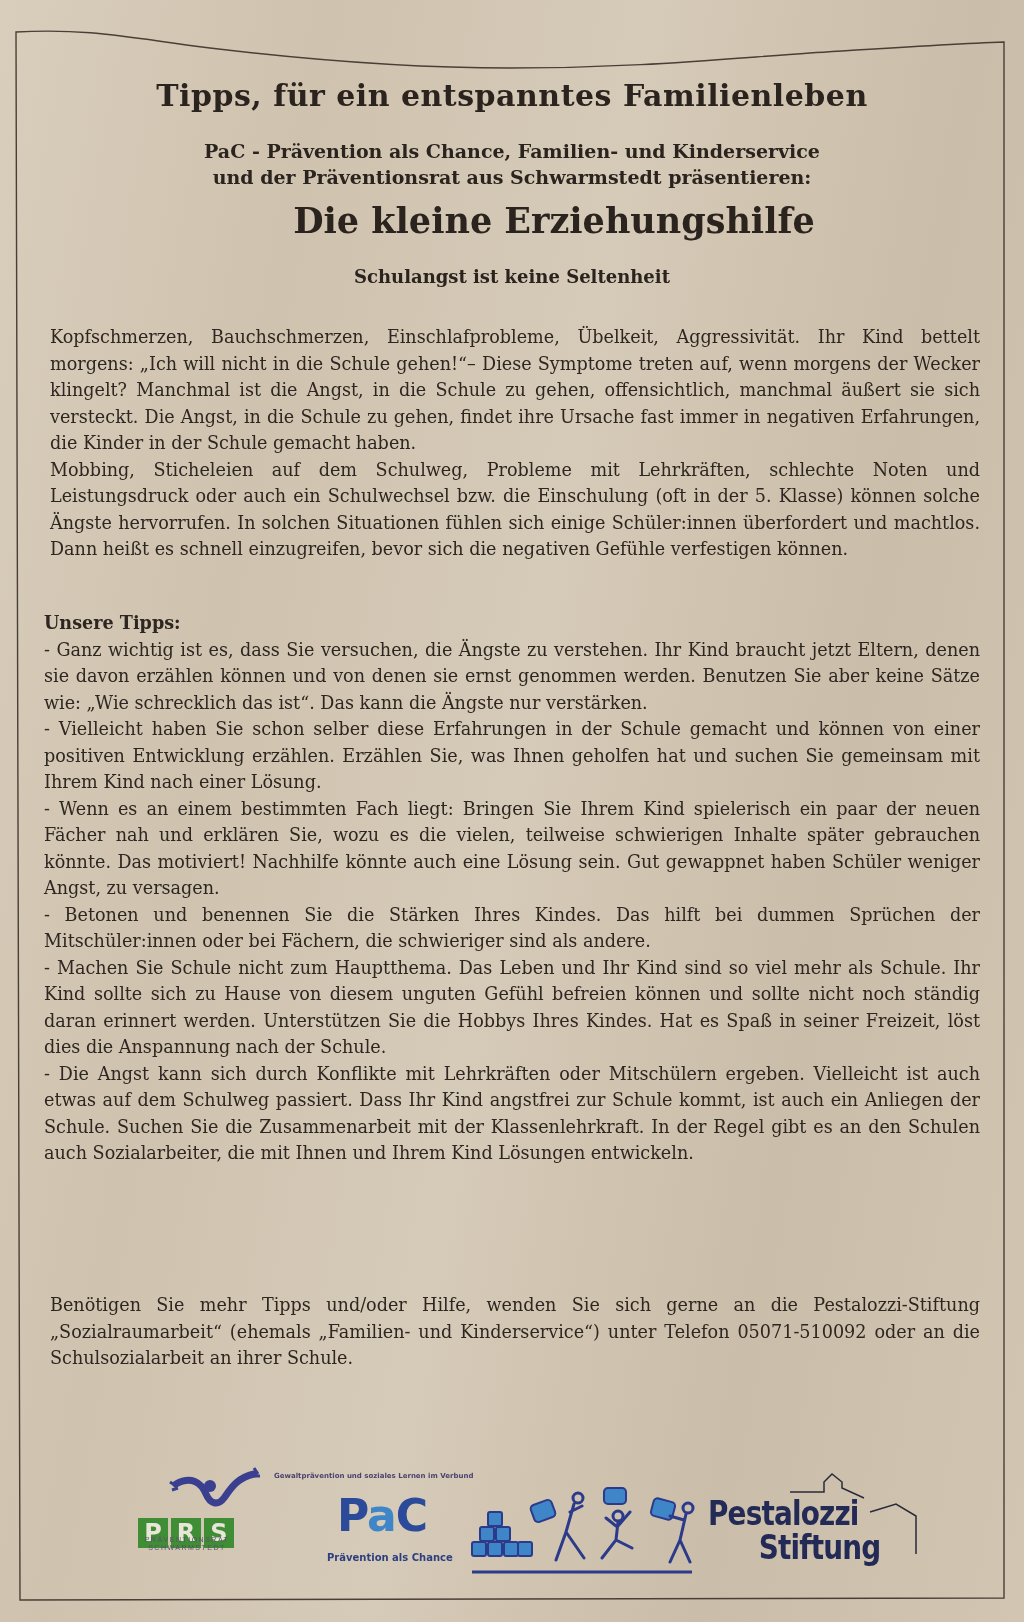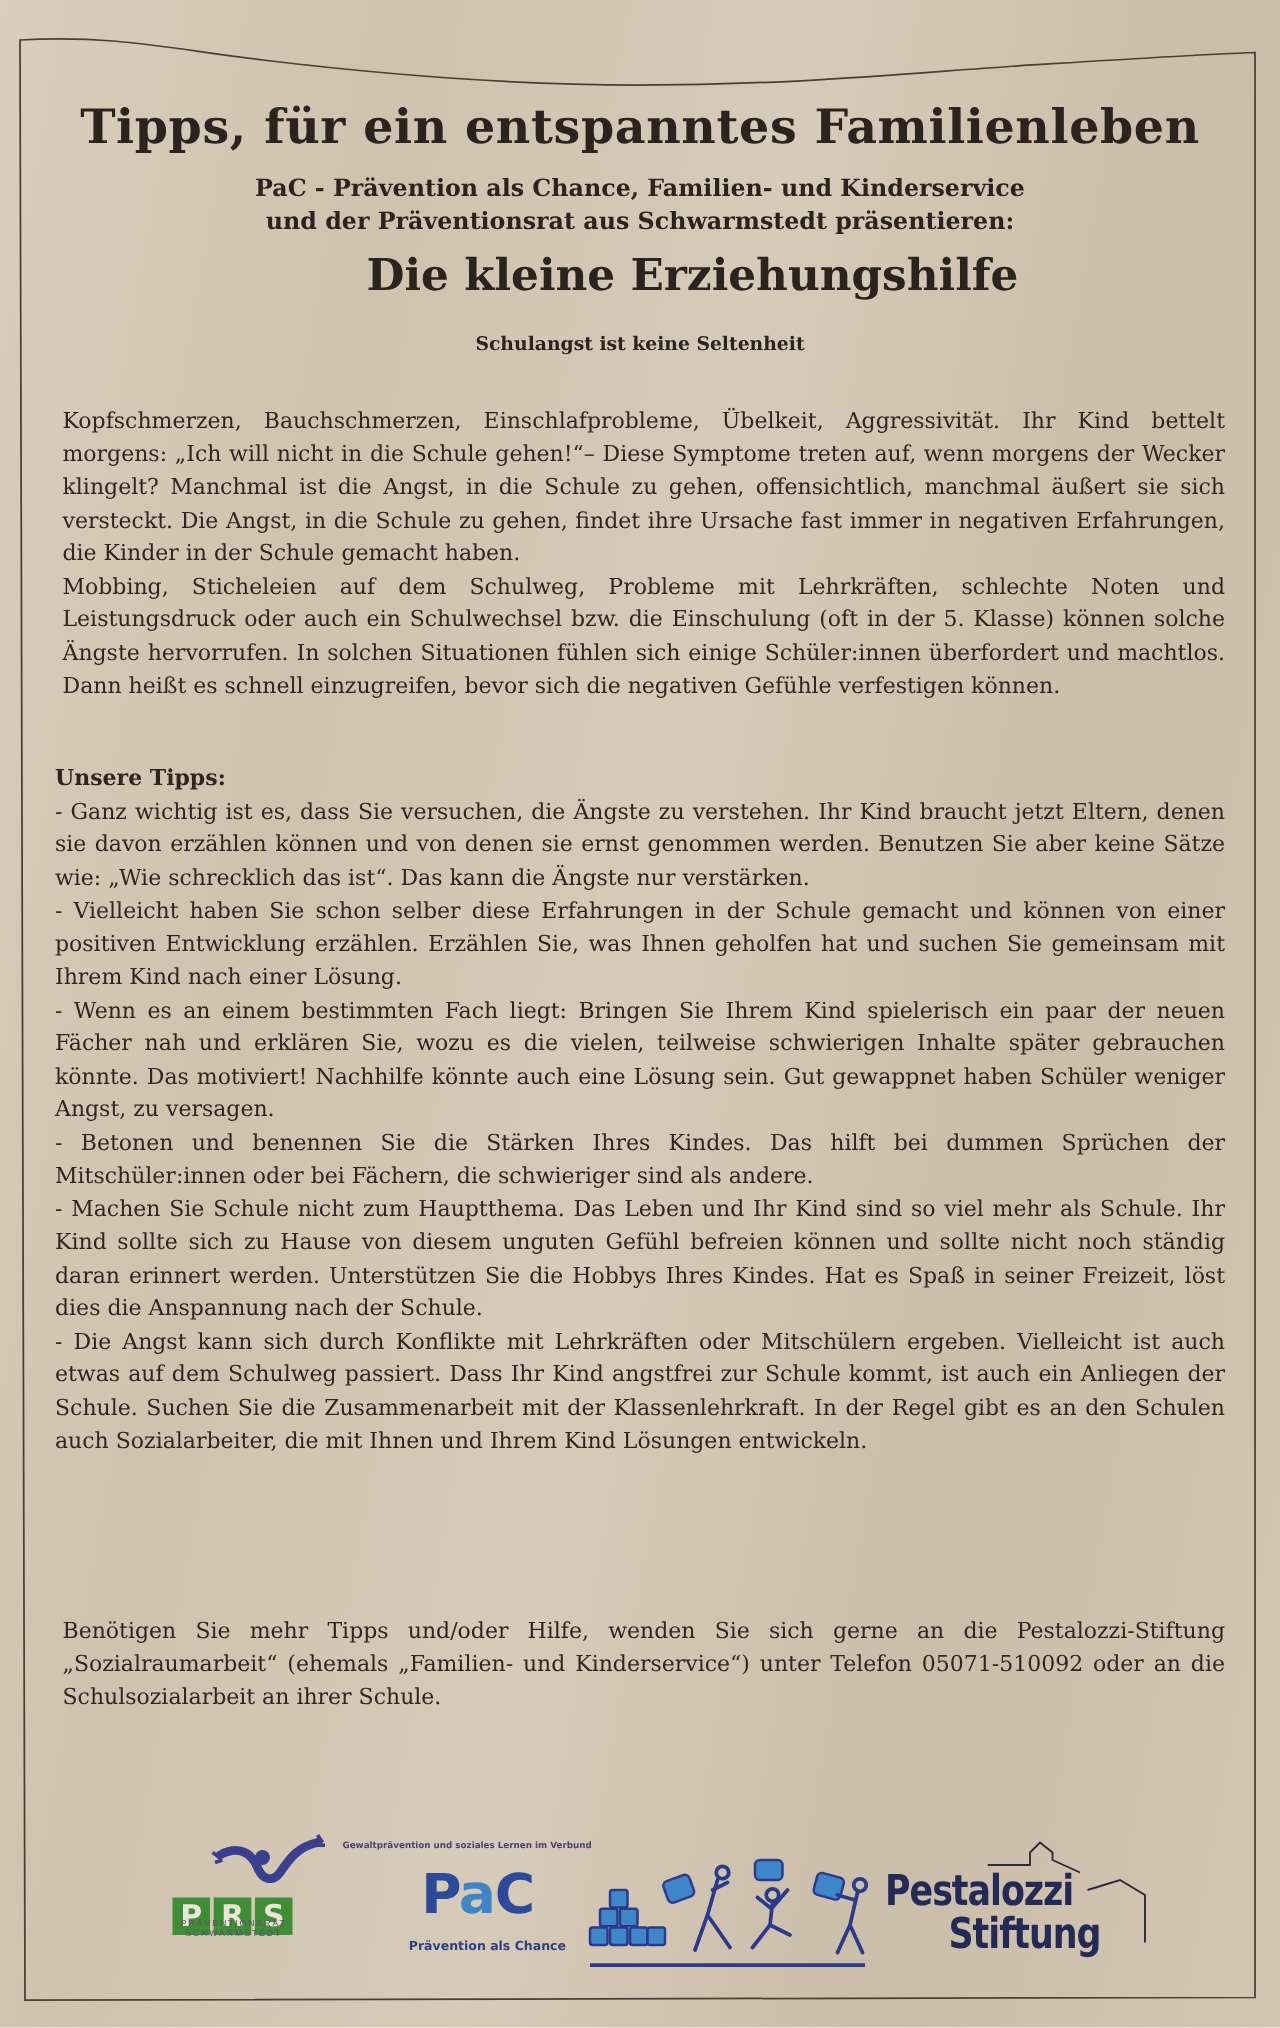--- a/index.html
+++ b/index.html
@@ -10,34 +10,34 @@
     color: #2e2620;
     position: relative;
   }
   .frame {
     position: absolute; left: 10px; top: 20px; width: 996px; height: 1588px;
   }
   .frame svg.border { position: absolute; left: 0; top: 0; }
   .content { position: absolute; left: 0; top: 0; width: 1024px; }
   h1.main-title {
     position: absolute; left: 0; width: 1024px; top: 78px; margin: 0;
-    text-align: center; font-size: 38px; font-weight: bold; letter-spacing: 0.5px;
+    text-align: center; font-size: 30px; font-weight: bold; letter-spacing: 0.5px;
     font-family: "DejaVu Serif", serif; color: #2b231d;
   }
   .subline {
     position: absolute; left: 0; width: 1024px; text-align: center;
     font-size: 19px; font-weight: bold; margin: 0; color: #2b231d;
   }
   h2.article-title {
     position: absolute; left: 0; width: 1024px; top: 200px; margin: 0;
     text-align: center; font-size: 35px; font-weight: bold; color: #2b231d; padding-left: 42px;
   }
   h3.article-subtitle {
     position: absolute; left: 0; width: 1024px; top: 266px; margin: 0;
-    text-align: center; font-size: 15px; font-weight: bold; color: #2b231d;
+    text-align: center; font-size: 18px; font-weight: bold; color: #2b231d;
   }
   .body-text {
     position: absolute; left: 50px; width: 930px;
     font-size: 17.6px; line-height: 26.5px; text-align: justify;
   }
   .body-text p { margin: 0; }
   .tips-head { font-weight: bold; }
   .logos { position: absolute; left: 0; top: 1460px; width: 1024px; height: 140px; }
   .slogan {
     position: absolute; left: 274px; top: 12px; font-family: "DejaVu Sans", sans-serif;

